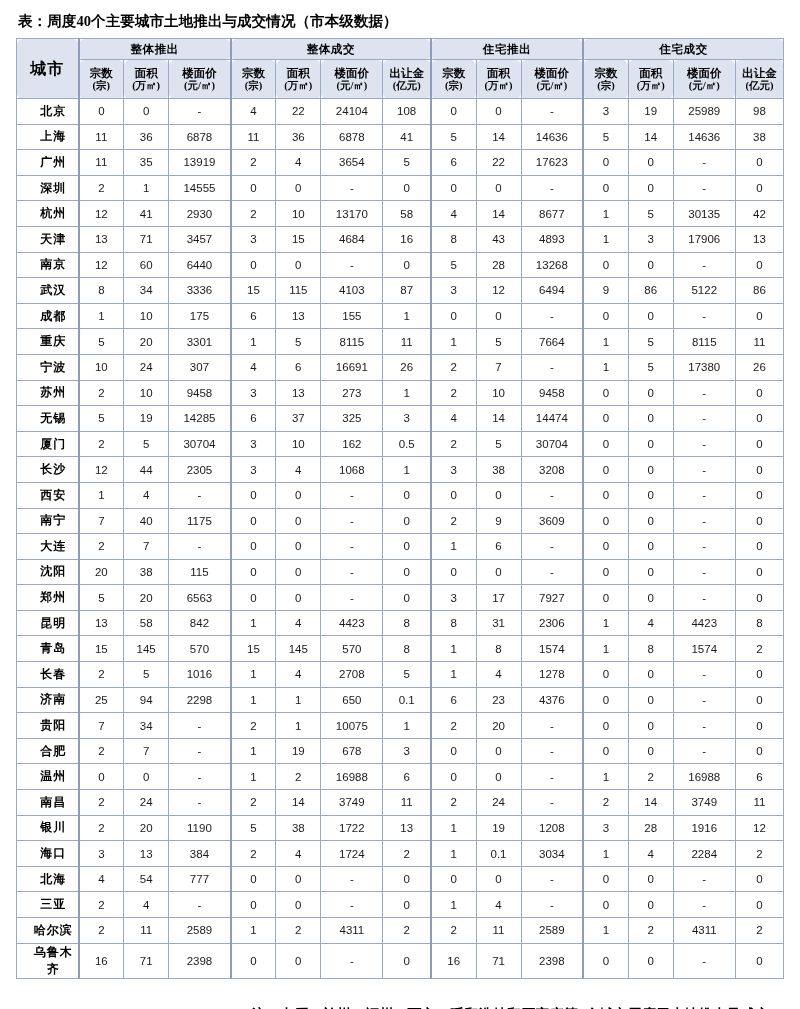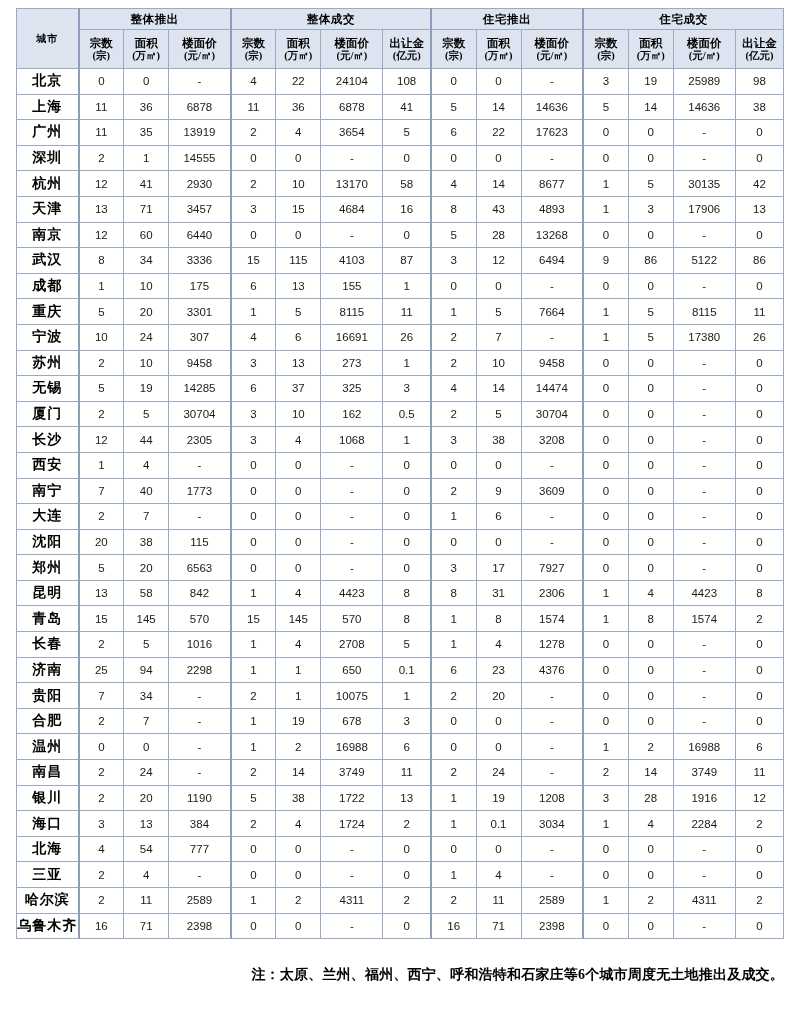--- a/index.html
+++ b/index.html
@@ -47,28 +47,29 @@
     padding: 0;
   }
   
   thead th {
     background: #dde4ef;
     color: #000000;
     font-family: "Liberation Serif", "DejaVu Serif", serif;
     font-weight: bold;
     font-size: 11.5px;
     line-height: 1.12;
+    border-radius: 6px;
   }
   th.grp {
     height: 20px;
     letter-spacing: 0.6px;
   }
   th.city-head {
     width: 62px;
-    font-size: 10px;
+    font-size: 16px;
     letter-spacing: 1px;
   }
   th.sub {
     height: 38px;
     padding: 2px 0;
   }
   th.sub .l1 { display: block; }
   th.sub .l2 { display: block; font-size: 10.5px; }
   
   .gsep-l { border-left: 2px solid #8c9cba !important; }
@@ -76,23 +77,24 @@
   tbody td {
     height: 24.6px;
     background: #ffffff;
     font-size: 11.5px;
     color: #1b1b1b;
     font-family: "Liberation Sans", "DejaVu Sans", sans-serif;
   }
   tbody td.city {
     font-family: "Liberation Serif", "DejaVu Serif", serif;
     font-weight: bold;
-    font-size: 14px;
+    font-size: 12px;
     letter-spacing: 1px;
     color: #000000;
+    padding-left: 12px;
   }
   
   col.c-city { width: 62px; }
   col.c-num  { width: 45px; }
   col.c-area { width: 45px; }
   col.c-price{ width: 62px; }
   col.c-amt  { width: 48px; }
   
   .note {
     font-family: "Liberation Serif", "DejaVu Serif", serif;
@@ -102,20 +104,21 @@
     margin: 27px 0 0 34px;
     letter-spacing: 0.2px;
     text-align: right;
   }
 </style>
 </head>
 <body>
 
 <div class="page">
 
+  <div class="table-title">表：周度40个主要城市土地推出与成交情况（市本级数据）</div>
 
   <table class="land-table">
     <colgroup>
       <col class="c-city">
       <col class="c-num">
         <col class="c-area">
         <col class="c-price">
       <col class="c-num">
         <col class="c-area">
         <col class="c-price">
@@ -468,21 +471,21 @@
           <td>-</td>
           <td class="gsep-l">0</td>
           <td>0</td>
           <td>-</td>
           <td>0</td>
         </tr>
         <tr>
           <td class="city">南宁</td>
           <td class="gsep-l">7</td>
           <td>40</td>
-          <td>1773</td>
+          <td>1175</td>
           <td class="gsep-l">0</td>
           <td>0</td>
           <td>-</td>
           <td>0</td>
           <td class="gsep-l">2</td>
           <td>9</td>
           <td>3609</td>
           <td class="gsep-l">0</td>
           <td>0</td>
           <td>-</td>

